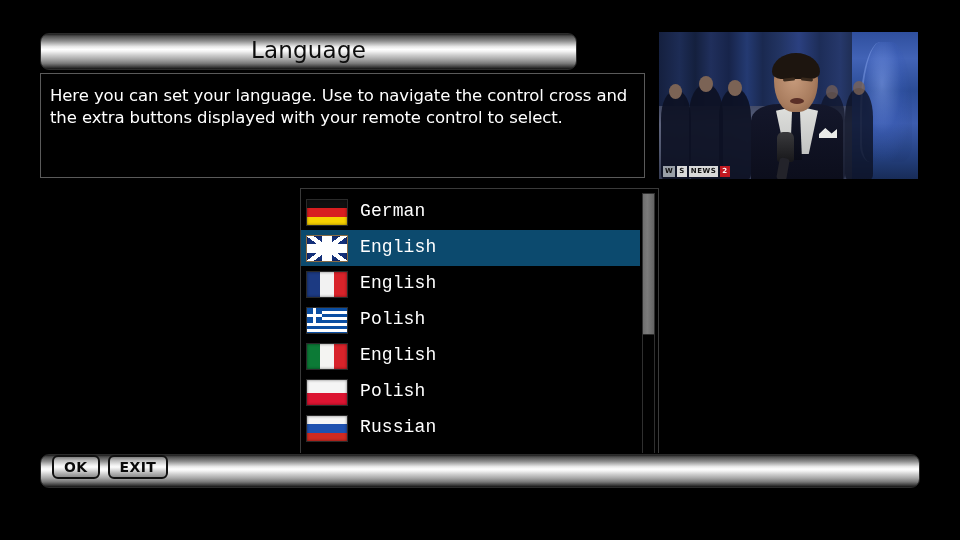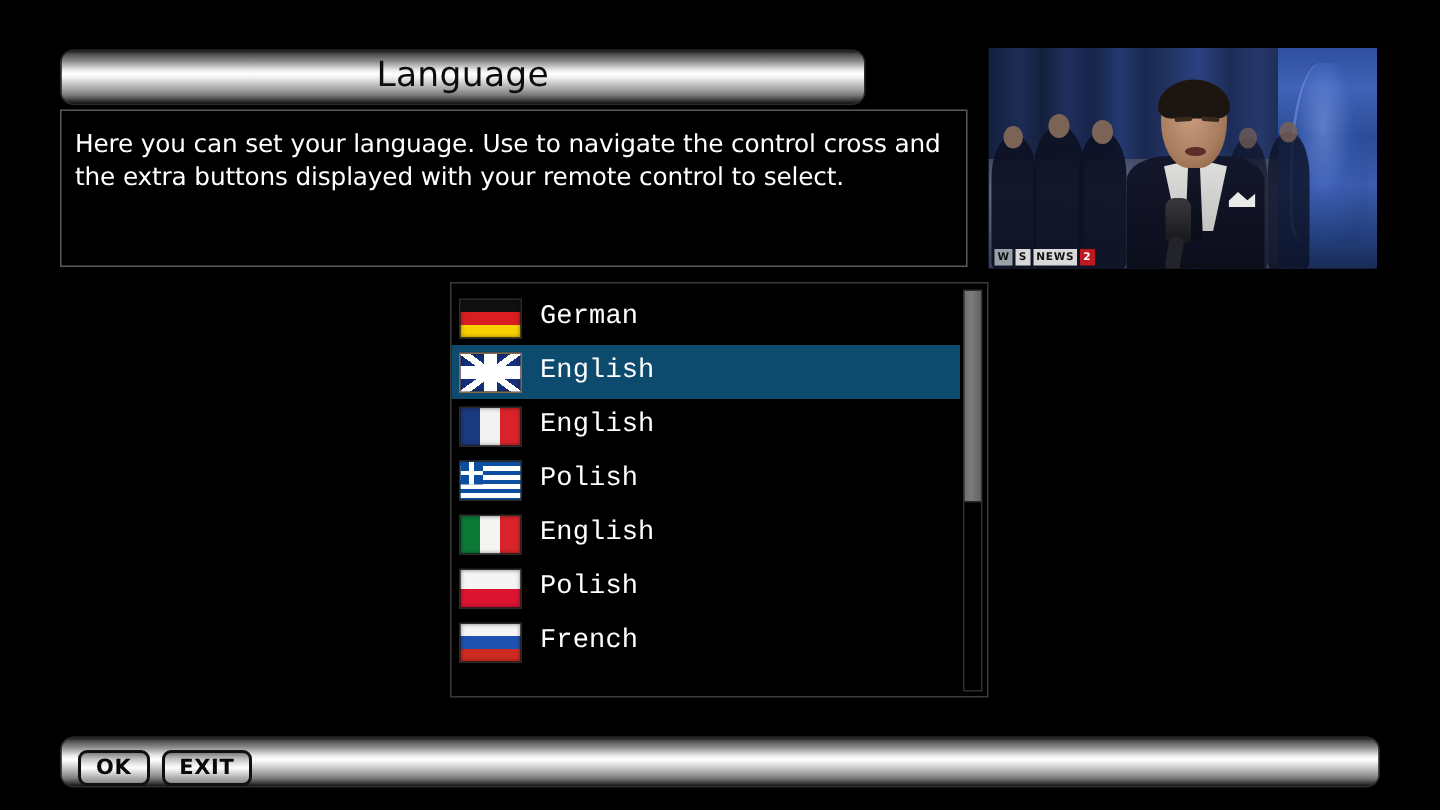--- a/index.html
+++ b/index.html
@@ -282,25 +282,25 @@
     width: 100%;
     height: 141px;
     background: linear-gradient(to right, #6e6e6e 0%, #7b7b7b 40%, #636363 100%);
     border-bottom: 1px solid #2a2a2a;
   }
 
   
   #bottom-bar {
     position: absolute;
     left: 40px;
-    top: 491px;
+    top: 454px;
     width: 880px;
     height: 34px;
     display: flex;
-    align-items: flex-end;
+    align-items: flex-start;
     padding-left: 11px;
     gap: 8px;
   }
   .soft-btn {
     height: 24px;
     min-width: 42px;
     padding: 0 10px;
     border: 2px solid #101010;
     border-radius: 6px;
     background: linear-gradient(to bottom,
@@ -394,21 +394,21 @@
         <span class="lang-label">English</span>
       </div>
 
       <div class="lang-row">
         <span class="flag flag-pl"></span>
         <span class="lang-label">Polish</span>
       </div>
 
       <div class="lang-row">
         <span class="flag flag-ru"></span>
-        <span class="lang-label">French</span>
+        <span class="lang-label">Russian</span>
       </div>
 
     </div>
 
     <div id="scroll-track">
       <div id="scroll-thumb" style="height: 140.98px;"></div>
     </div>
   </div>
 
   <div id="bottom-bar" class="metal">

